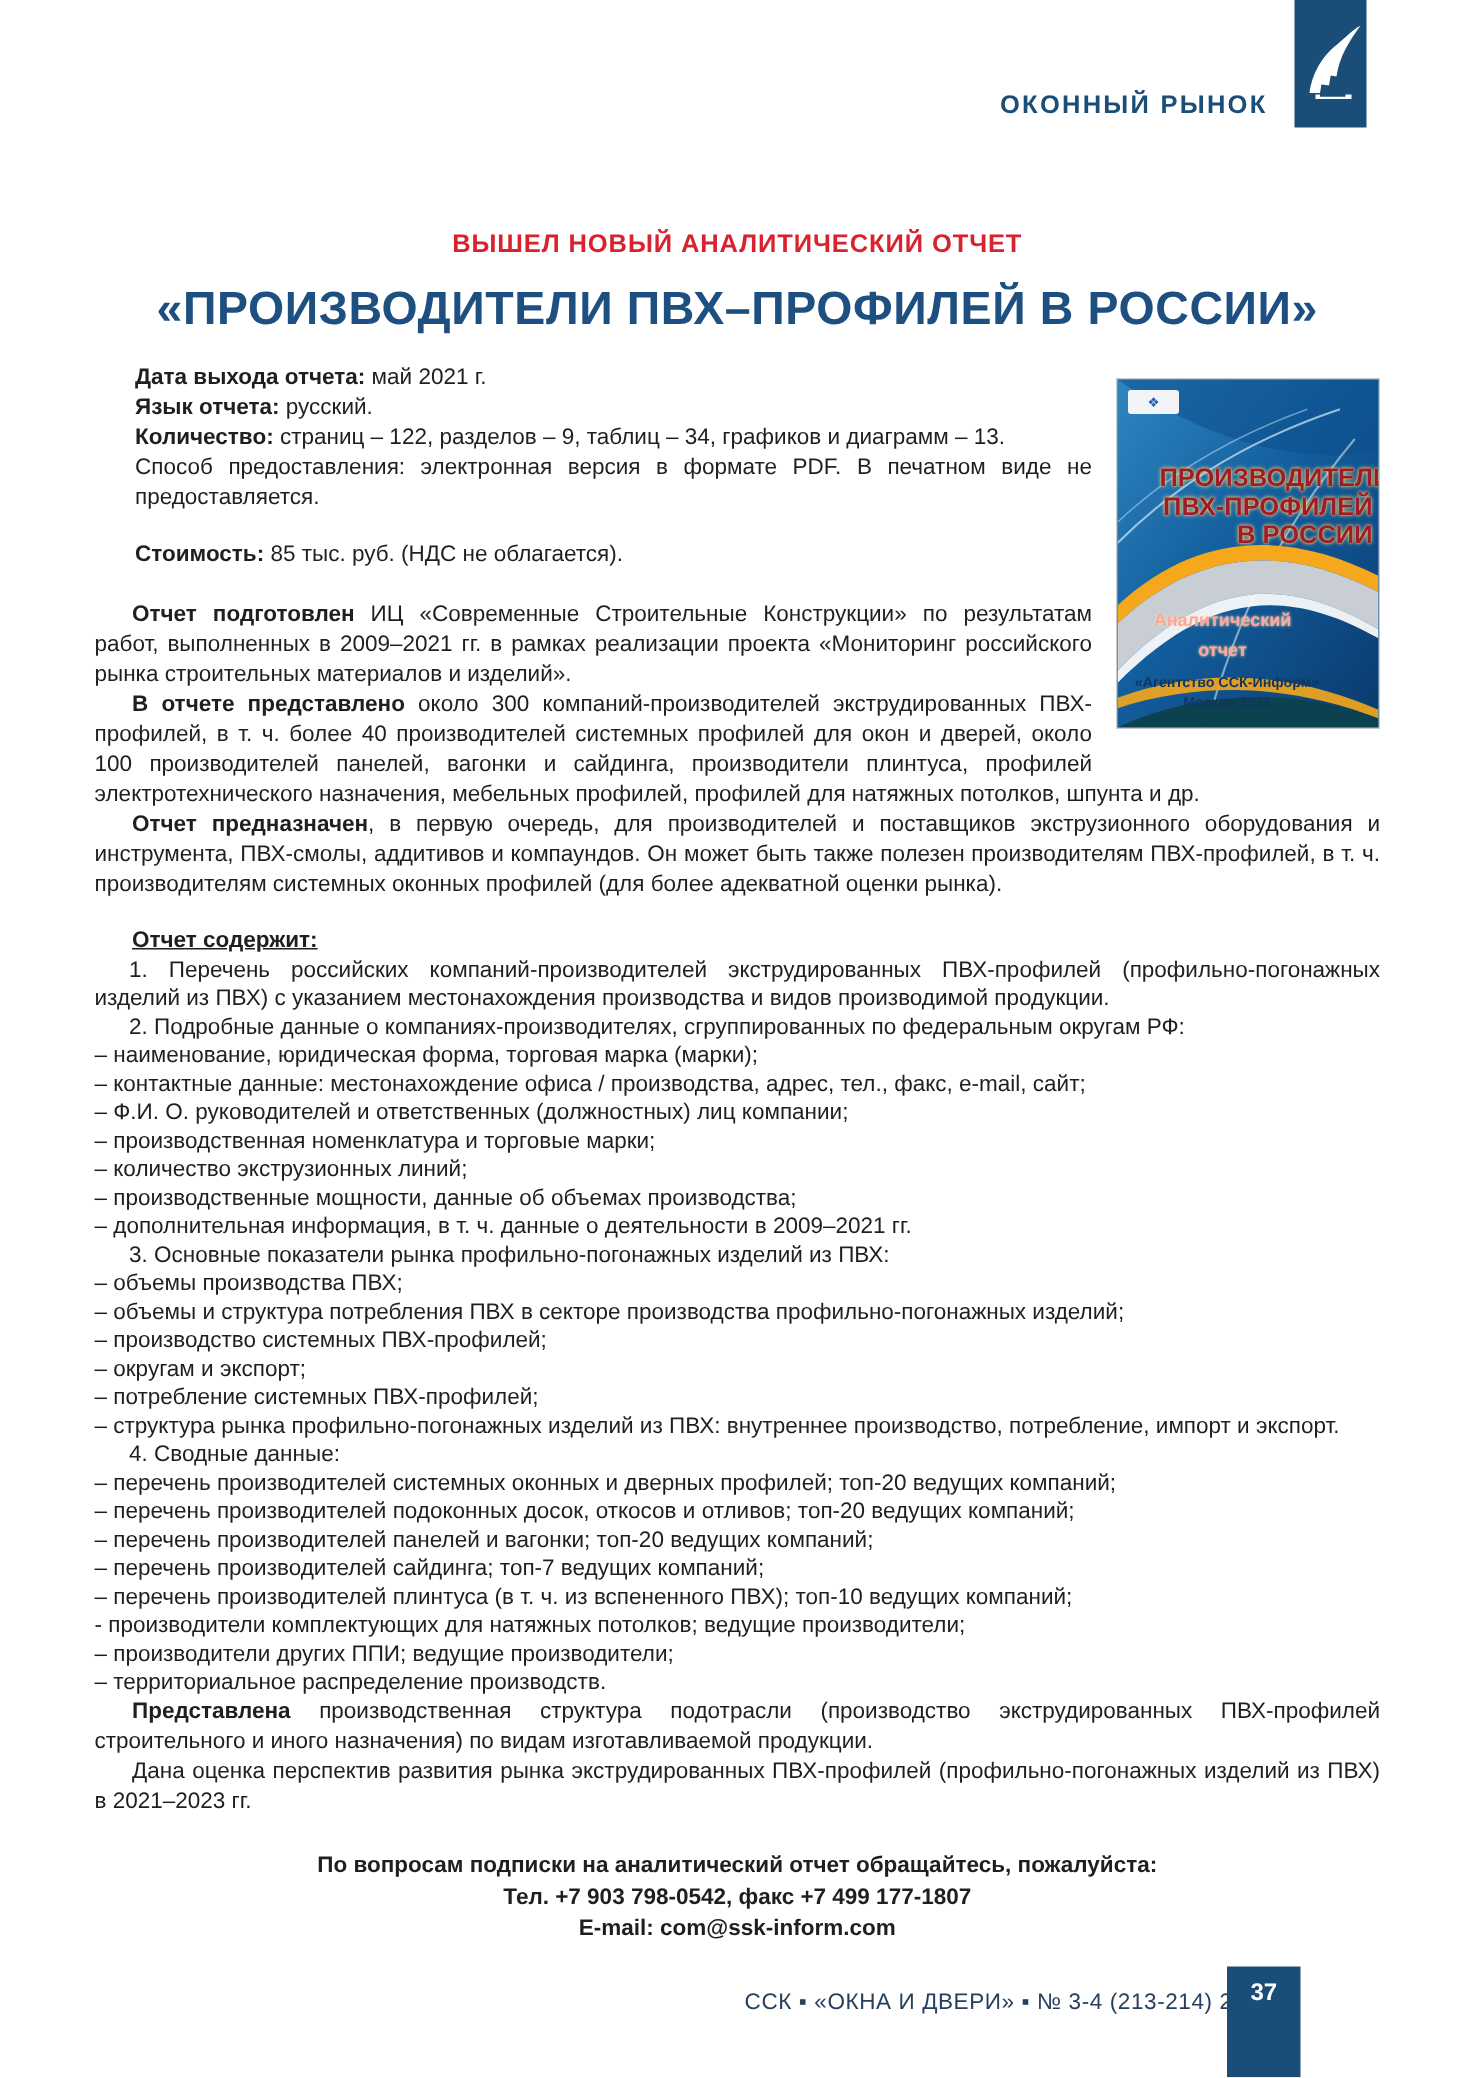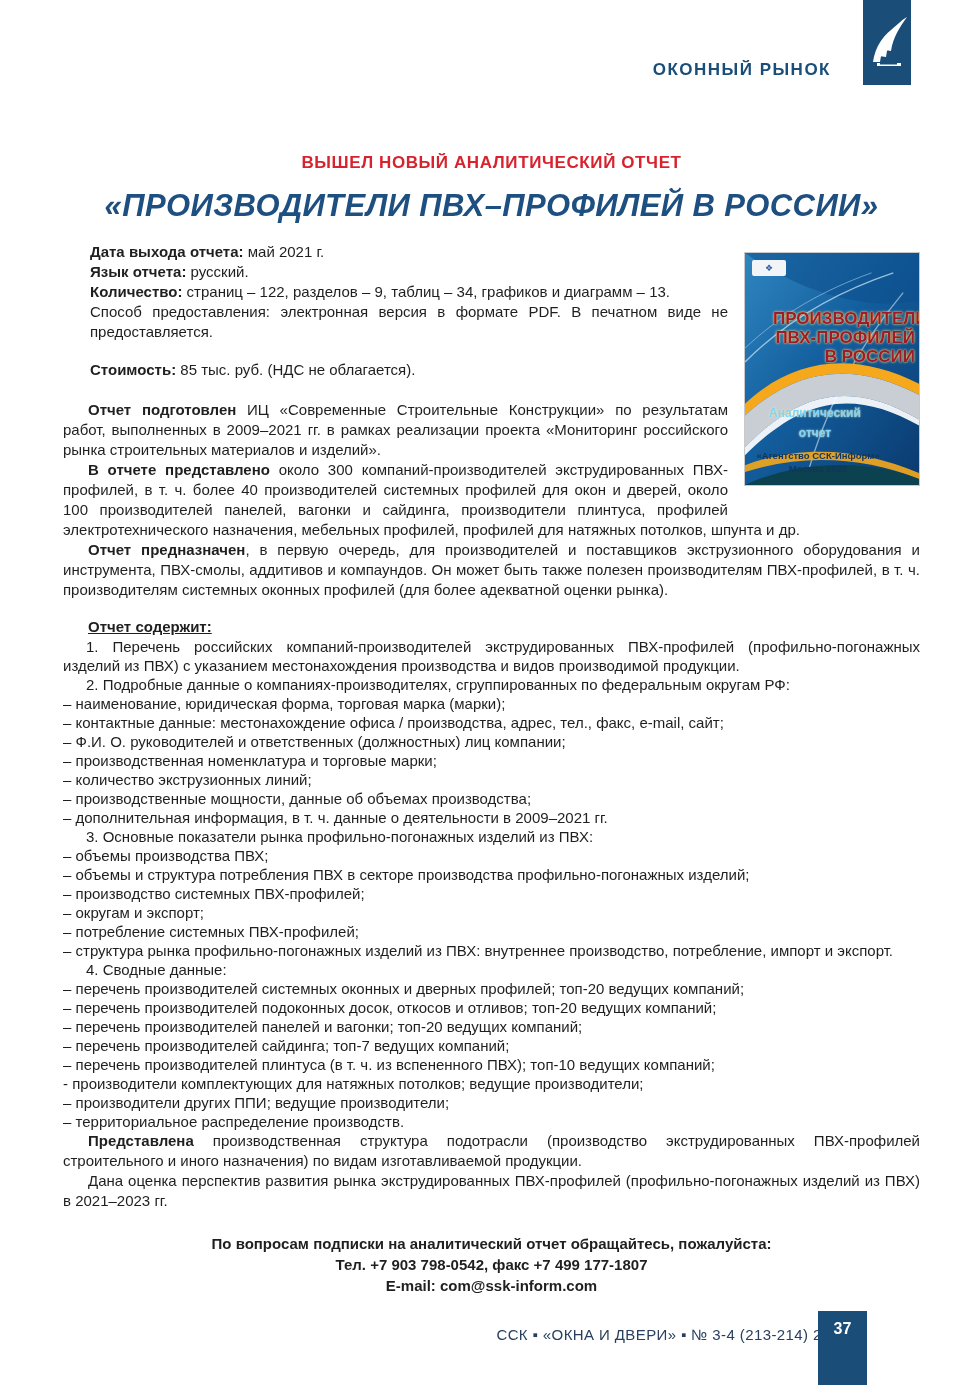--- a/index.html
+++ b/index.html
@@ -1,43 +1,43 @@
 <!DOCTYPE html>
 <html lang="ru"><head>
 <meta charset="utf-8">
 <style>
   html,body{margin:0;padding:0;background:#ffffff;}
   .page{position:relative;width:980px;height:1385px;background:#ffffff;overflow:hidden;
         font-family:"Liberation Sans", sans-serif;color:#1f1f1f;}
 
   
-  .masthead{position:absolute;top:60px;right:149px;font-size:17px;font-weight:bold;
+  .masthead{position:absolute;top:60px;right:135px;font-size:17px;font-weight:bold;
             color:#1a4e79;letter-spacing:1.5px;}
   .logo-box{position:absolute;top:0;left:863px;width:48px;height:85px;background:#1a4e79;}
   .logo-box svg{display:block;width:100%;height:100%;}
 
   
   .main{position:absolute;left:63px;top:124px;width:857px;margin-top:29px;}
   .announce{text-align:center;color:#d8232f;font-weight:bold;font-size:17px;letter-spacing:.6px;}
   .big-title{text-align:center;color:#1d4f80;font-weight:bold;font-size:31px;letter-spacing:.4px;
-             margin-top:15px;white-space:nowrap;font-style:italic;}
+             margin-top:15px;white-space:nowrap;}
 
   .body-text{margin-top:18px;font-size:15px;line-height:20px;text-align:justify;}
 
   
   .cover{float:right;width:176px;height:234px;margin:10px 0 16px 16px;position:relative;
          border:1px solid #c9c9c9;box-sizing:border-box;overflow:hidden;background:#135e9e;}
   .cover svg{position:absolute;inset:0;width:100%;height:100%;}
   .cover-chip{position:absolute;top:7px;left:7px;width:34px;height:16px;background:#f2f4f8;
               border-radius:2px;display:flex;align-items:center;justify-content:center;
               font-size:9px;color:#2b5ea7;}
   .cover-title{position:absolute;top:56px;left:28px;right:4px;text-align:right;
                color:#9e1b2e;font-weight:bold;font-size:17px;line-height:19px;
                text-shadow:0 0 3px #ffe27a,0 0 1px #ffd84d;}
-  .cover-sub{position:absolute;top:150px;left:8px;right:42px;text-align:center;color:#7dd3fc;
+  .cover-sub{position:absolute;top:150px;left:8px;right:42px;text-align:center;color:#fca5a5;
              font-weight:bold;font-size:12px;text-shadow:0 0 2px #ffe9a0;}
   .cover-pub{position:absolute;top:196px;left:6px;right:34px;text-align:center;color:#12355e;
              font-weight:bold;font-size:9.5px;line-height:13px;}
 
   .details{margin-left:27px;}
   .detail-line{margin:0;}
   .price-line{margin:18px 0 0 27px;}
   b.lead{font-weight:bold;}
 
   .paras{margin-top:20px;}

